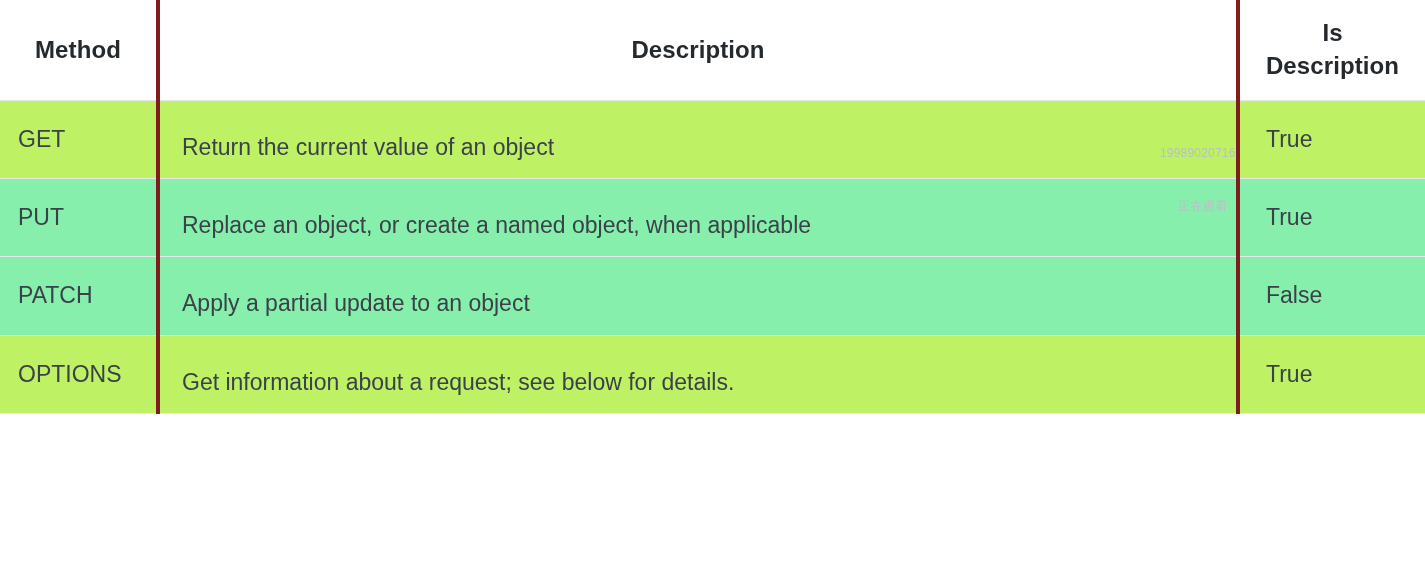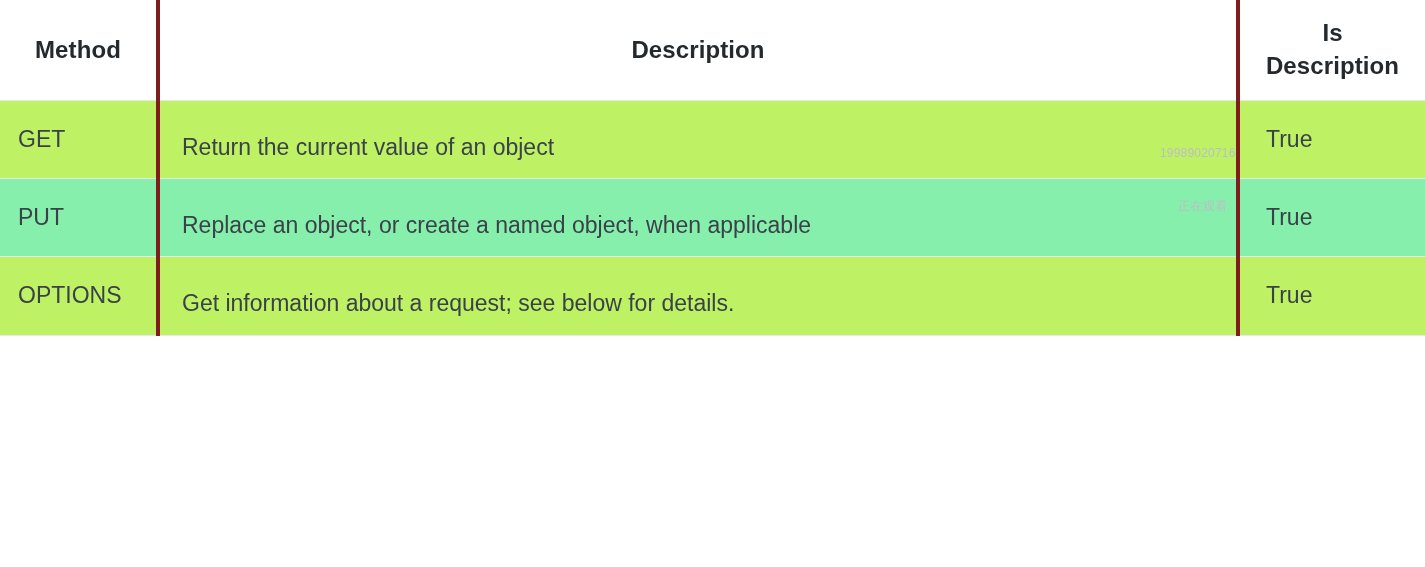--- a/index.html
+++ b/index.html
@@ -148,20 +148,25 @@
 
       <tr class="row-alt row-norm">
         <td class="cell-method">PUT</td>
         <td class="cell-description">Replace an object, or create a named object, when applicable</td>
         <td class="cell-idempotent">True</td>
       </tr>
 
 
 
 
+      <tr class="row-alt row-norm">
+        <td class="cell-method">PATCH</td>
+        <td class="cell-description">Apply a partial update to an object</td>
+        <td class="cell-idempotent">False</td>
+      </tr>
 
       <tr class="row-std row-norm">
         <td class="cell-method">OPTIONS</td>
         <td class="cell-description">Get information about a request; see below for details.</td>
         <td class="cell-idempotent">True</td>
       </tr>
 
     </tbody>
   </table>
 

